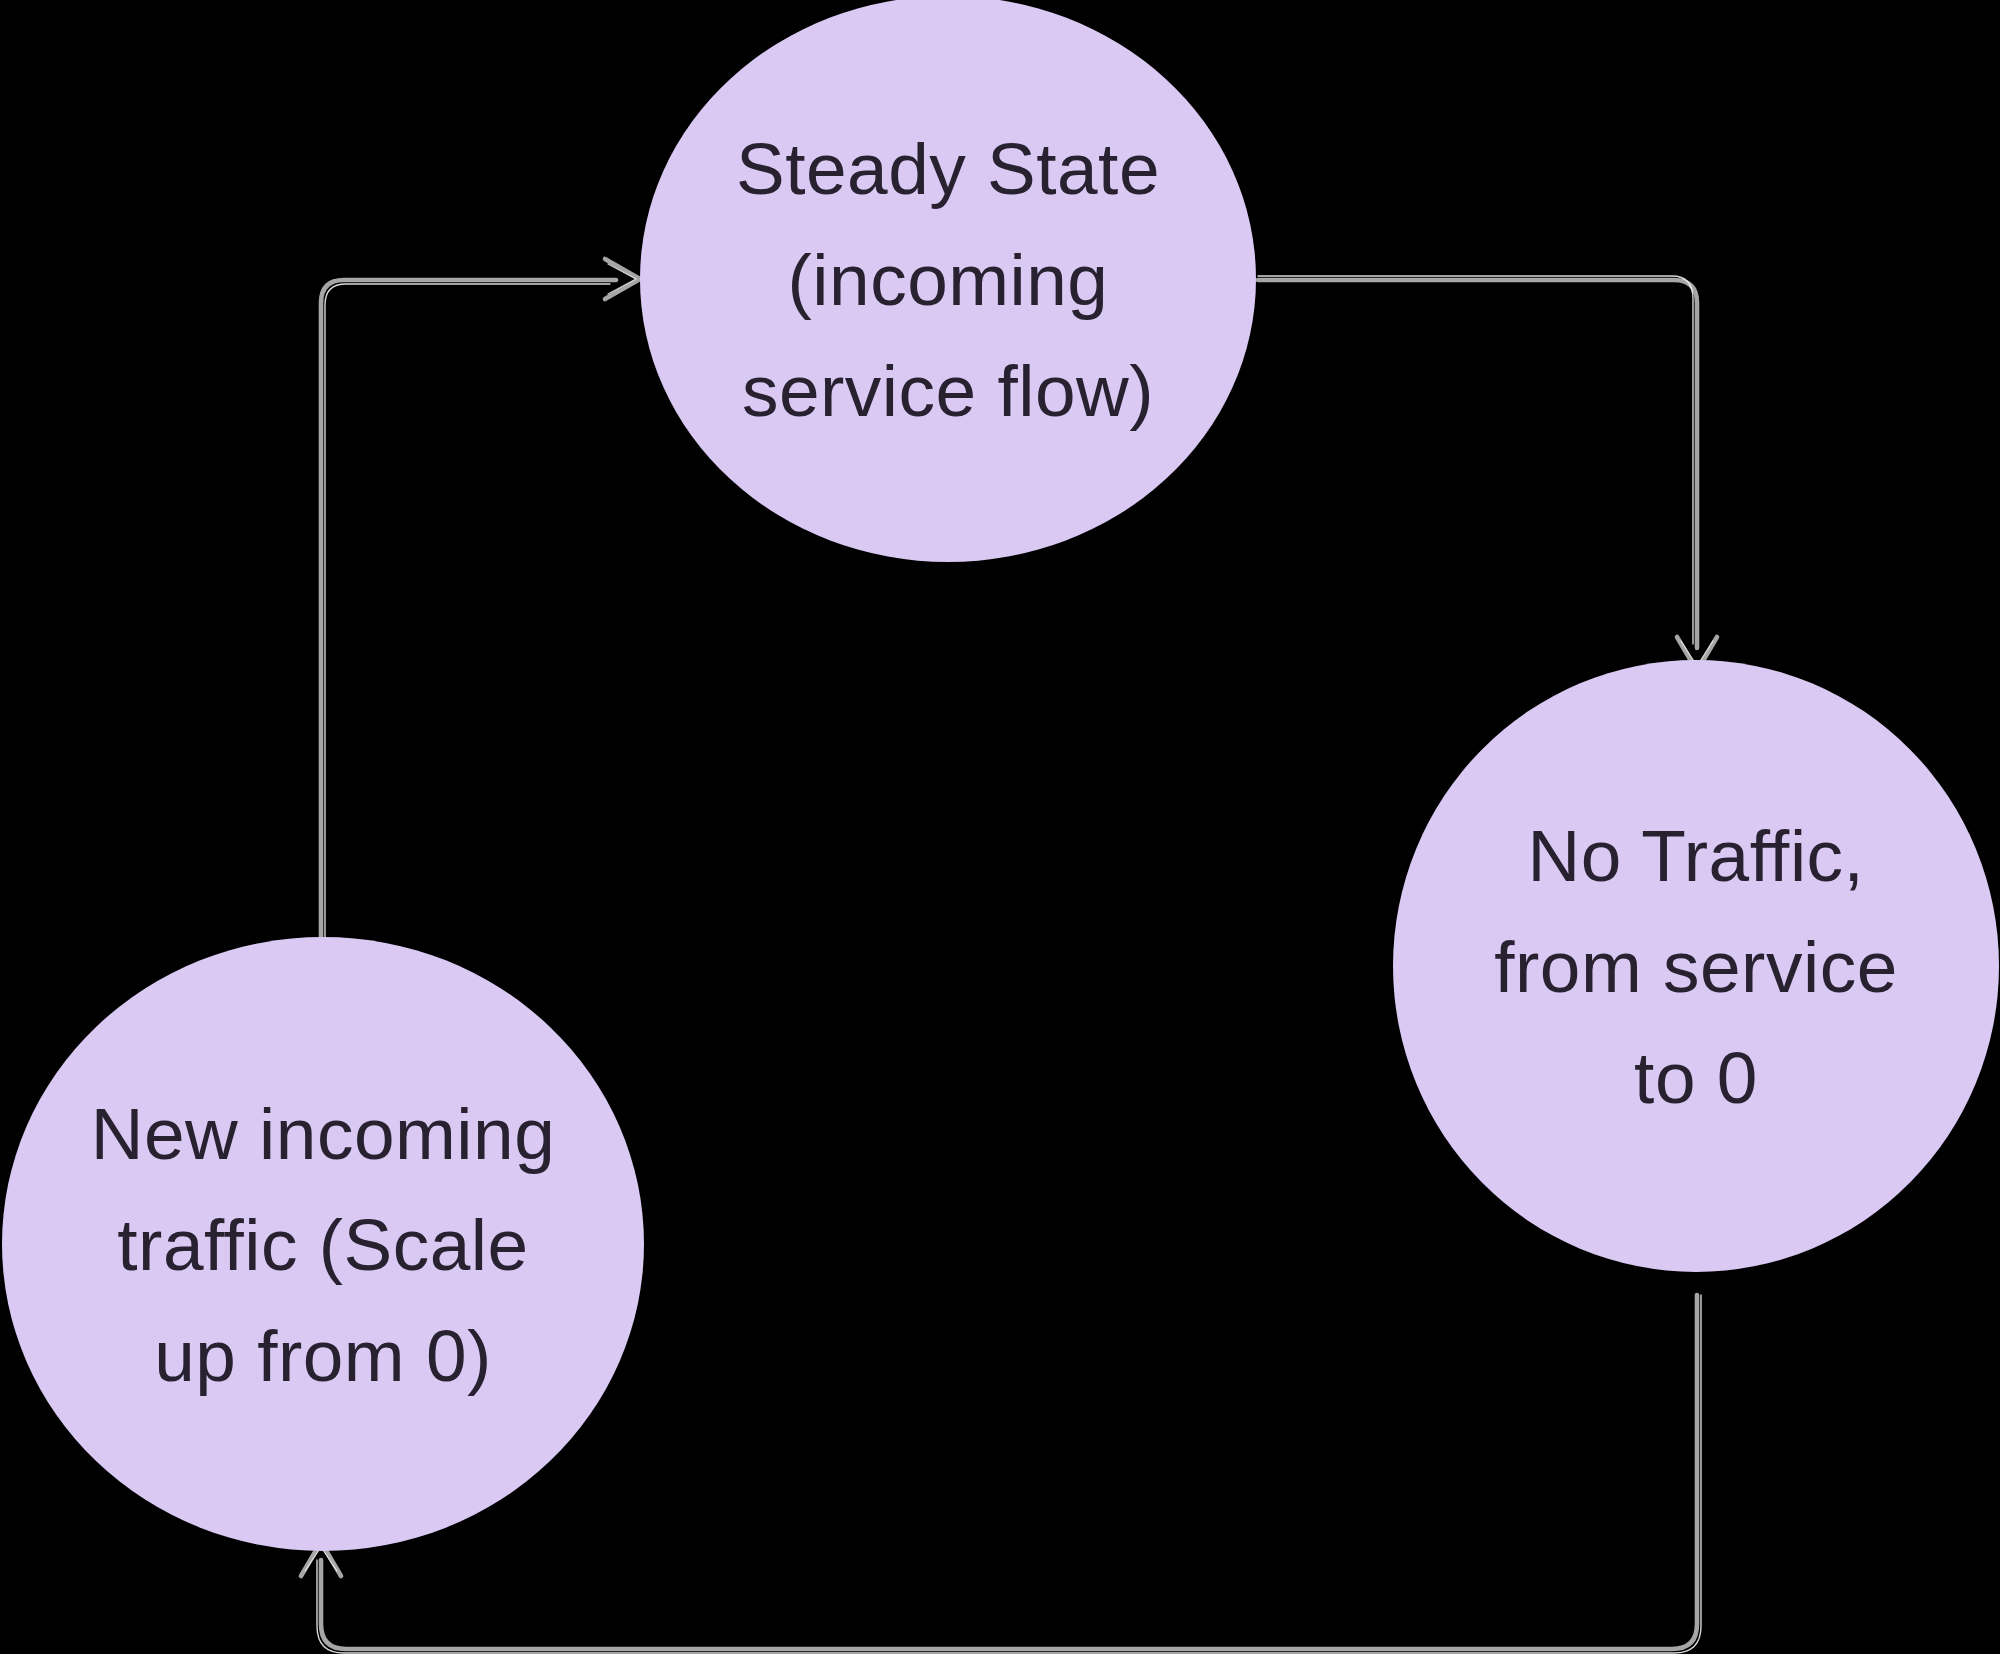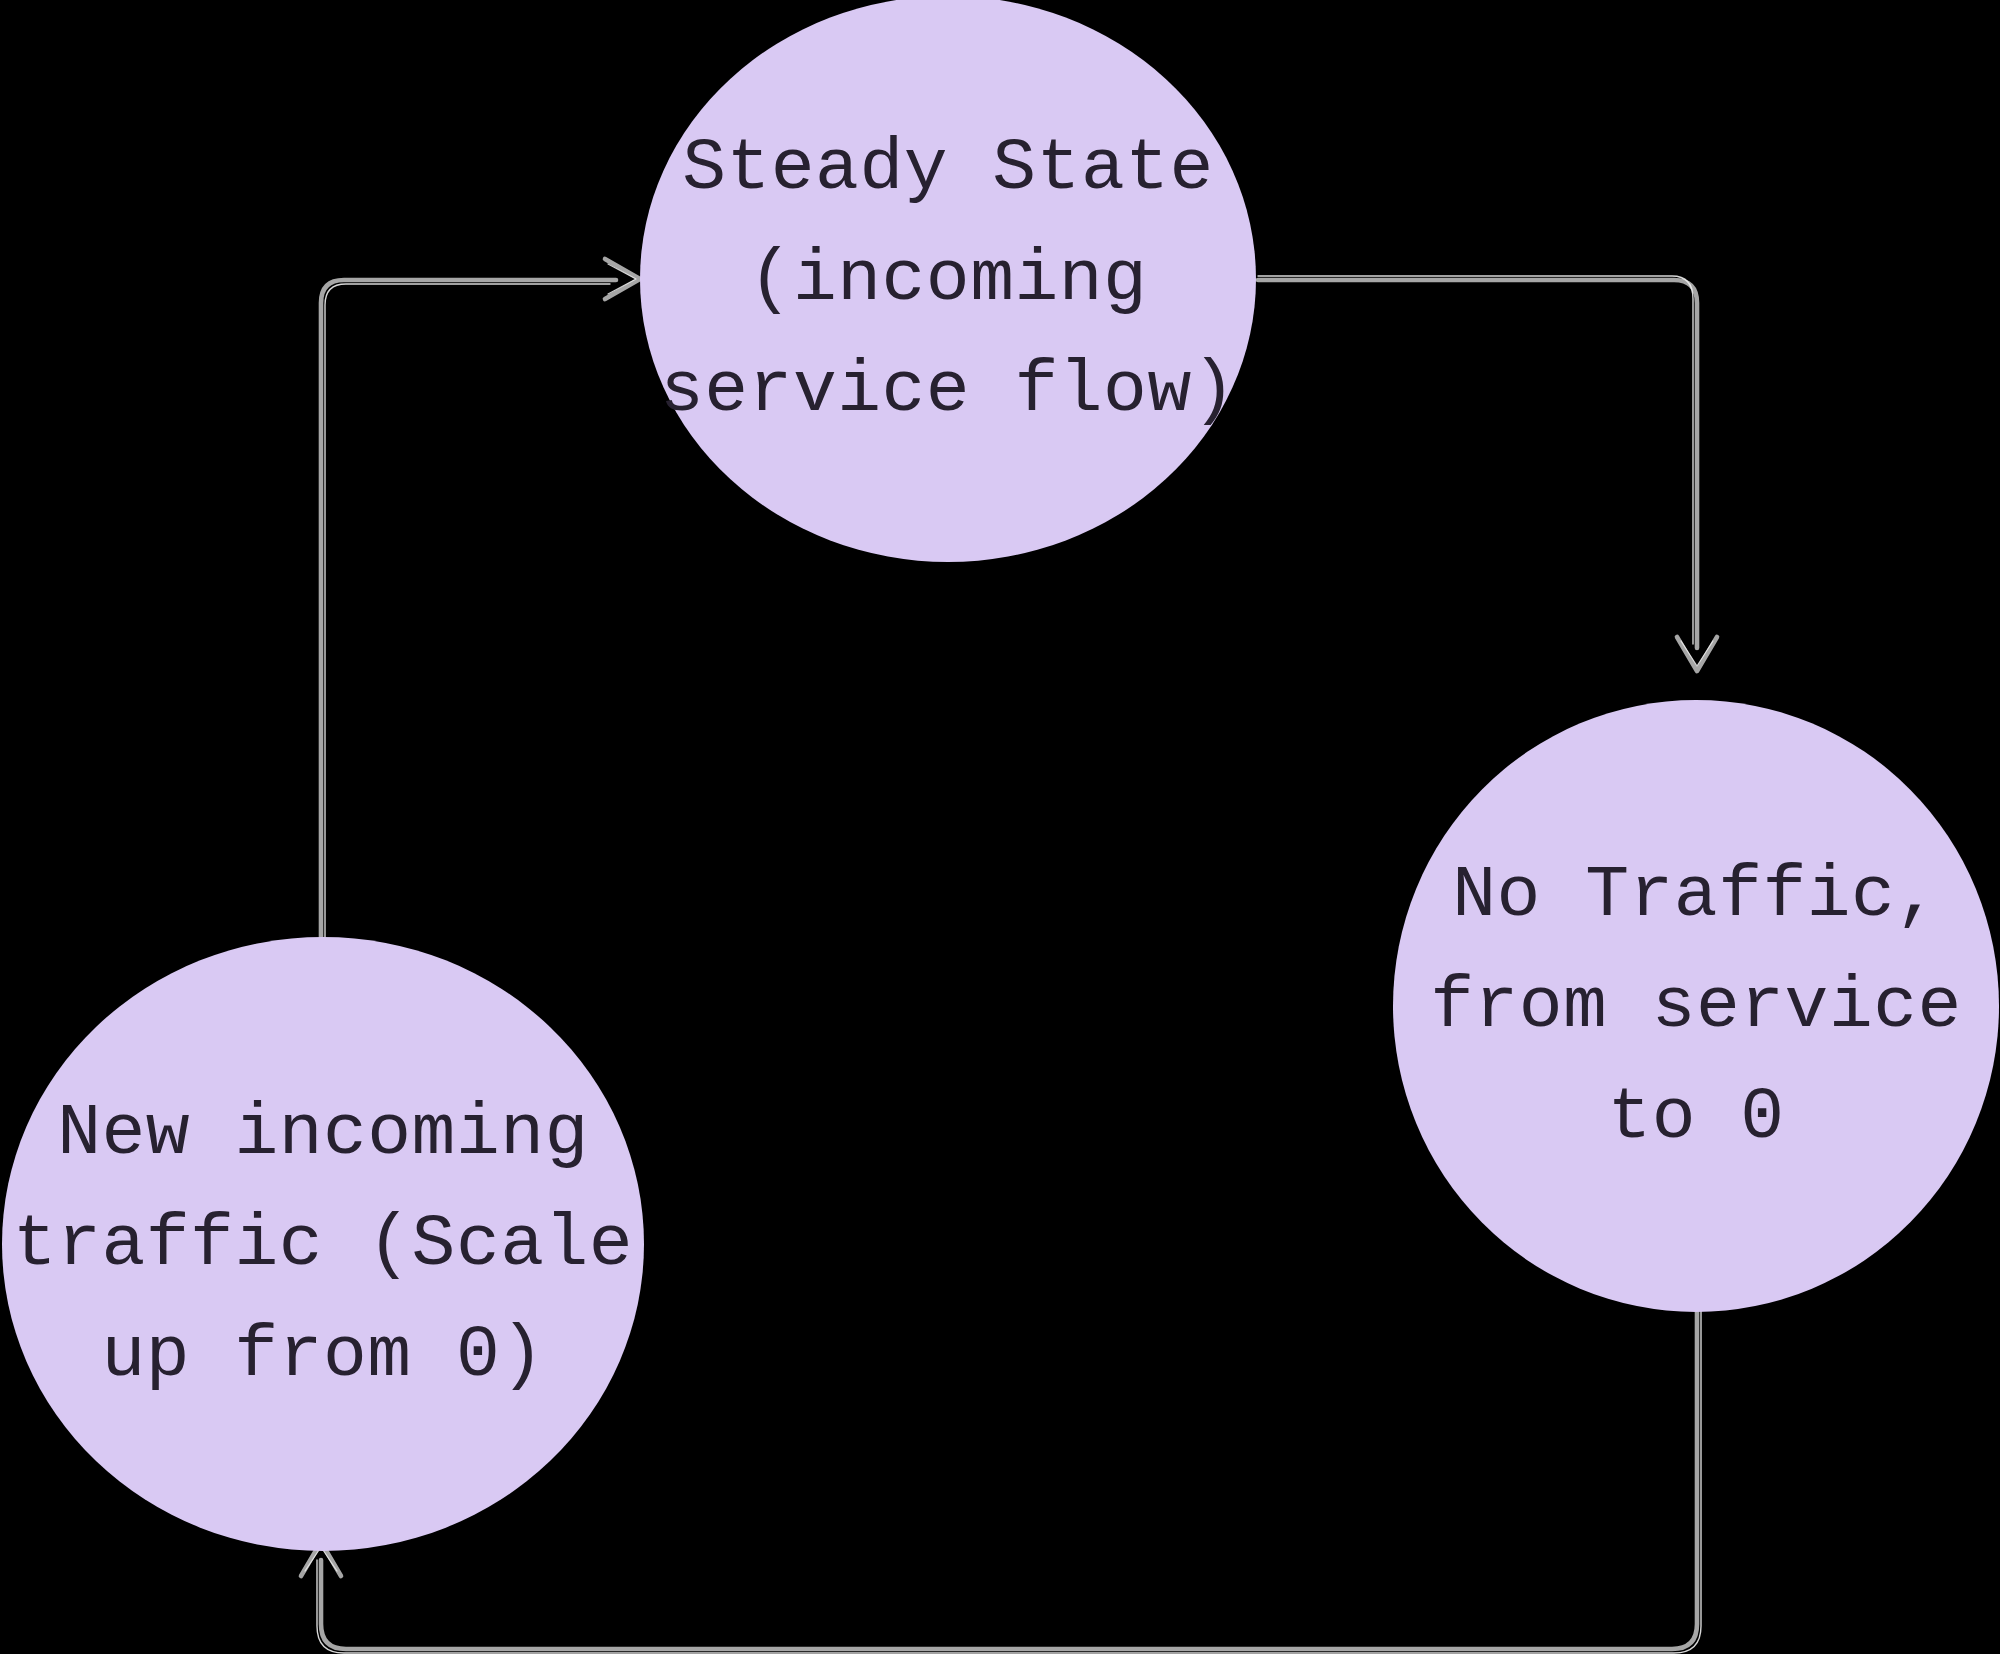--- a/index.html
+++ b/index.html
@@ -14,21 +14,21 @@
     margin: 0;
     padding: 0;
     background: var(--bg);
   }
   .canvas {
     position: relative;
     width: 2000px;
     height: 1654px;
     background: var(--bg);
     overflow: hidden;
-    font-family: Liberation Mono, monospace;
+    font-family: Liberation Sans, sans-serif;
   }
   .edges-svg {
     position: absolute;
     left: 0;
     top: 0;
     width: 2000px;
     height: 1654px;
     display: block;
   }
   .edge-main {
@@ -73,21 +73,21 @@
   }
   .node-label {
     color: var(--text-color);
     font-size: 73px;
     line-height: 111px;
     font-weight: 500;
     letter-spacing: 0.5px;
     white-space: nowrap;
   }
   .node-steady-state { left: 640px; top: -4px;  width: 616px; height: 566px; }
-  .node-no-traffic   { left: 1393px; top: 700px; width: 606px; height: 612px; }
+  .node-no-traffic   { left: 1393px; top: 660px; width: 606px; height: 612px; }
   .node-new-traffic  { left: 2px;   top: 937px; width: 642px; height: 614px; }
 </style>
 </head>
 <body>
 
 <div class="canvas">
 
   <svg class="edges-svg" viewBox="0 0 2000 1654" xmlns="http://www.w3.org/2000/svg">
 
     <g>

